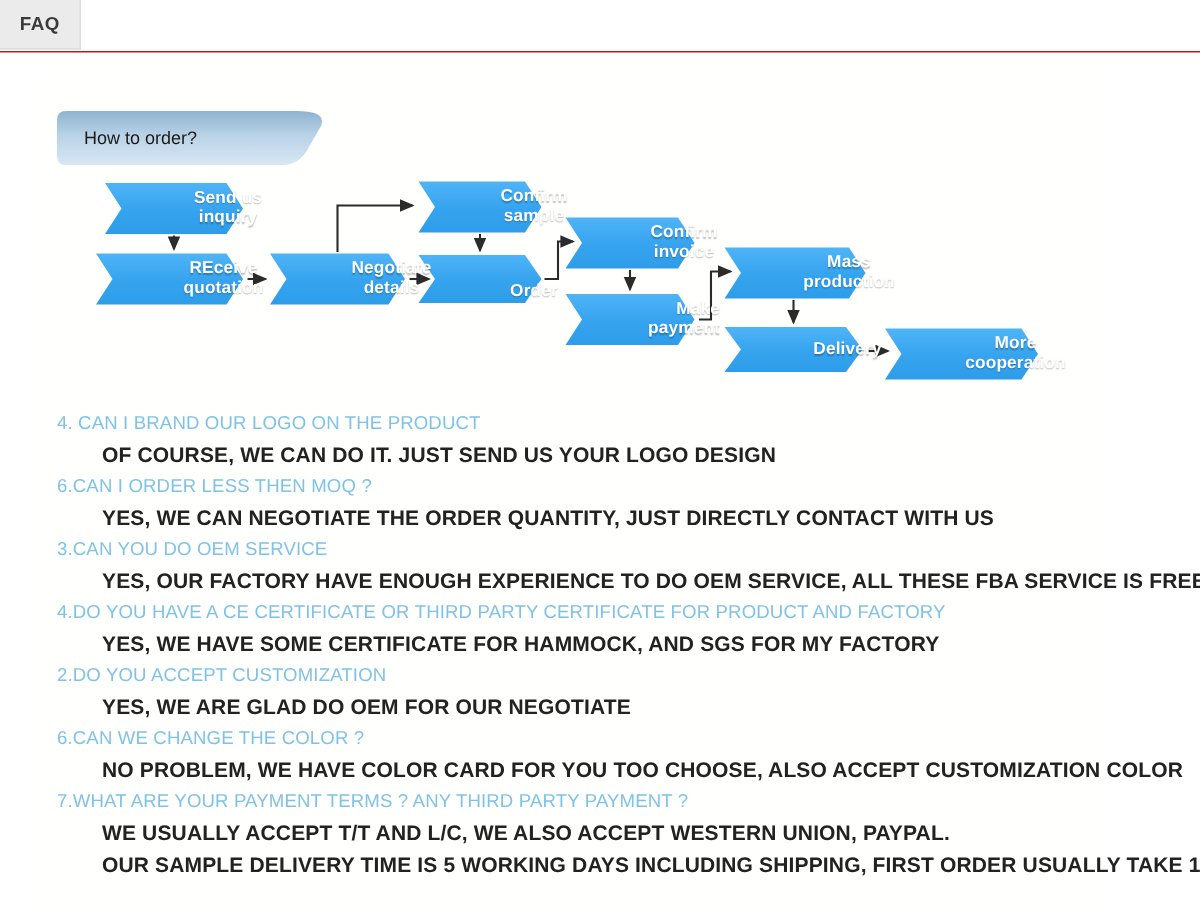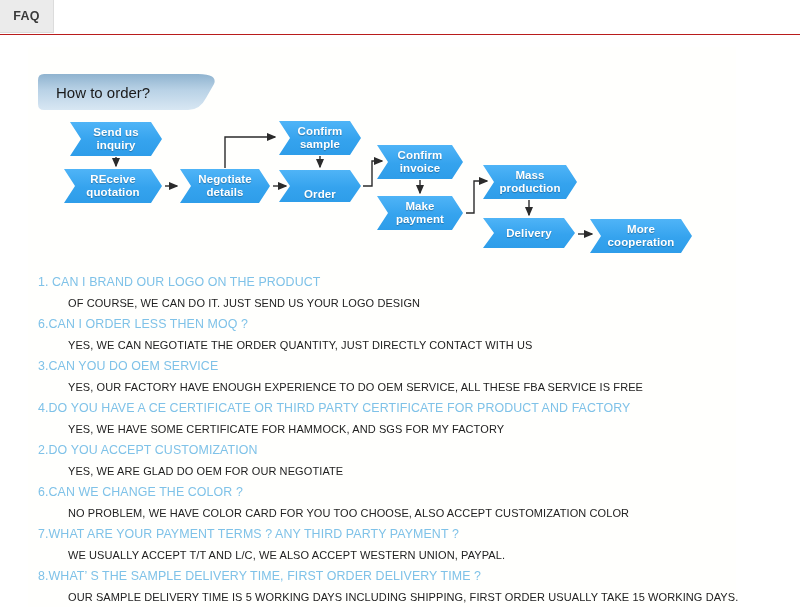--- a/index.html
+++ b/index.html
@@ -35,55 +35,56 @@
     width:708px;height:560px;
     background:#fffffd;
   }
 
   
   #banner-wrap{position:absolute;left:38px;top:74px;width:180px;height:36px;}
   #banner-shape{position:absolute;left:0;top:0;width:100%;height:100%;}
   #banner-label{
     position:absolute;left:18px;top:0;height:36px;
     display:flex;align-items:center;
-    font-size:15px;color:#1a1a1a;font-weight:400;
+    font-size:12px;color:#1a1a1a;font-weight:400;
     white-space:nowrap;
   }
 
   
   #flow{position:absolute;left:0;top:0;width:800px;height:616px;pointer-events:none;}
   .chev-label{
     position:absolute;
     color:#ffffff;
     font-size:11.5px;
     font-weight:bold;
     text-align:center;
     line-height:13px;
     text-shadow:0 1px 1px rgba(0,0,0,.28);
     white-space:pre-line;
     display:flex;align-items:center;justify-content:center;
     letter-spacing:.1px;
+    margin-left:36px;
   }
 
   
   #faq-list{
     position:absolute;left:38px;top:272px;width:740px;
   }
   .q{
     color:#7fc2e8;
     font-size:12.4px;
     font-weight:normal;
     line-height:21px;
     white-space:nowrap;
     letter-spacing:.1px;
   }
   .a{
     color:#222222;
-    font-size:11px;
-    font-weight:normal;
+    font-size:14px;
+    font-weight:bold;
     line-height:21px;
     margin-left:30px;
     white-space:nowrap;
     letter-spacing:.1px;
   }
 </style>
 </head>
 <body>
 
 <div id="tabbar">
@@ -159,39 +160,38 @@
 inquiry</div>
     <div class="chev-label" style="left: 75px; top: 169px; width: 76px; height: 34px;">REceive
 quotation</div>
     <div class="chev-label" style="left: 191px; top: 169px; width: 68px; height: 34px;">Negotiate
 details</div>
     <div class="chev-label" style="left: 290px; top: 121px; width: 60px; height: 34px;">Confirm
 sample</div>
     <div class="chev-label" style="left: 290px; top: 178px; width: 60px; height: 32px;">Order</div>
     <div class="chev-label" style="left: 388px; top: 145px; width: 64px; height: 34px;">Confirm
 invoice</div>
-    <div class="chev-label" style="left: 388px; top: 196px; width: 64px; height: 34px;">Make
+    <div class="chev-label" style="left: 388px; top: 196px; width: 64px; height: 34px; text-align: right;">Make
 payment</div>
     <div class="chev-label" style="left: 494px; top: 165px; width: 72px; height: 34px;">Mass
 production</div>
     <div class="chev-label" style="left: 494px; top: 218px; width: 70px; height: 30px;">Delivery</div>
     <div class="chev-label" style="left: 601px; top: 219px; width: 80px; height: 34px;">More
 cooperation</div>
   </div>
 
 <div id="faq-list">
-    <div class="q">1. CAN I BRAND OUR LOGO ON THE PRODUCT</div>
+    <div class="q">4. CAN I BRAND OUR LOGO ON THE PRODUCT</div>
     <div class="a">OF COURSE, WE CAN DO IT. JUST SEND US YOUR LOGO DESIGN</div>
     <div class="q">6.CAN I ORDER LESS THEN MOQ ?</div>
     <div class="a">YES, WE CAN NEGOTIATE THE ORDER QUANTITY, JUST DIRECTLY CONTACT WITH US</div>
     <div class="q">3.CAN YOU DO OEM SERVICE</div>
     <div class="a">YES, OUR FACTORY HAVE ENOUGH EXPERIENCE TO DO OEM SERVICE, ALL THESE FBA SERVICE IS FREE</div>
     <div class="q">4.DO YOU HAVE A CE CERTIFICATE OR THIRD PARTY CERTIFICATE FOR PRODUCT AND FACTORY</div>
     <div class="a">YES, WE HAVE SOME CERTIFICATE FOR HAMMOCK, AND SGS FOR MY FACTORY</div>
     <div class="q">2.DO YOU ACCEPT CUSTOMIZATION</div>
     <div class="a">YES, WE ARE GLAD DO OEM FOR OUR NEGOTIATE</div>
     <div class="q">6.CAN WE CHANGE THE COLOR ?</div>
     <div class="a">NO PROBLEM, WE HAVE COLOR CARD FOR YOU TOO CHOOSE, ALSO ACCEPT CUSTOMIZATION COLOR</div>
     <div class="q">7.WHAT ARE YOUR PAYMENT TERMS ? ANY THIRD PARTY PAYMENT ?</div>
     <div class="a">WE USUALLY ACCEPT T/T AND L/C, WE ALSO ACCEPT WESTERN UNION, PAYPAL.</div>
-    <div class="q">8.WHAT’ S THE SAMPLE DELIVERY TIME, FIRST ORDER DELIVERY TIME ?</div>
     <div class="a">OUR SAMPLE DELIVERY TIME IS 5 WORKING DAYS INCLUDING SHIPPING, FIRST ORDER USUALLY TAKE 15 WORKING DAYS.</div>
   </div>
 
 </body></html>

